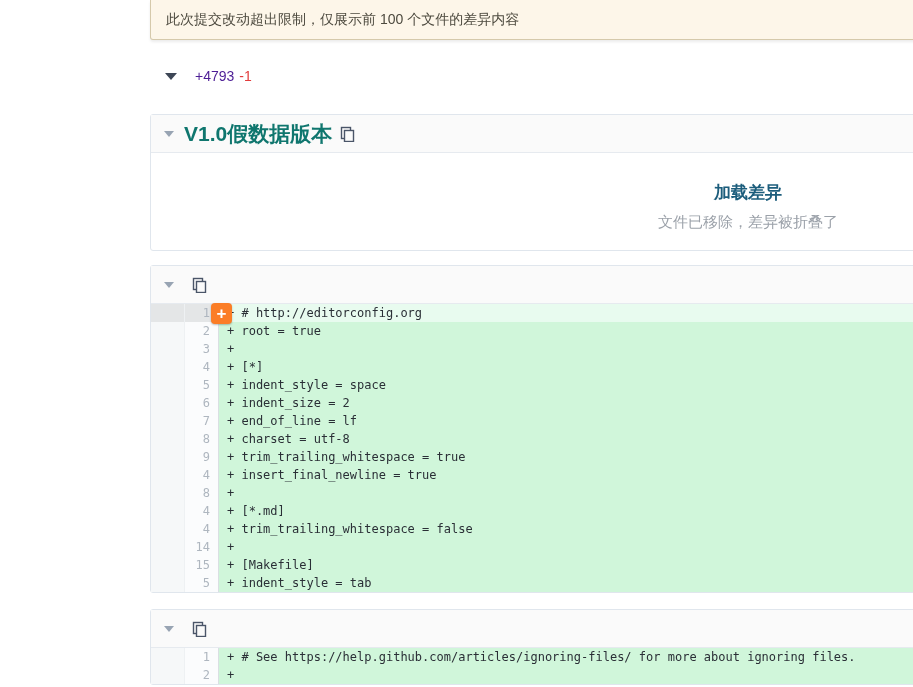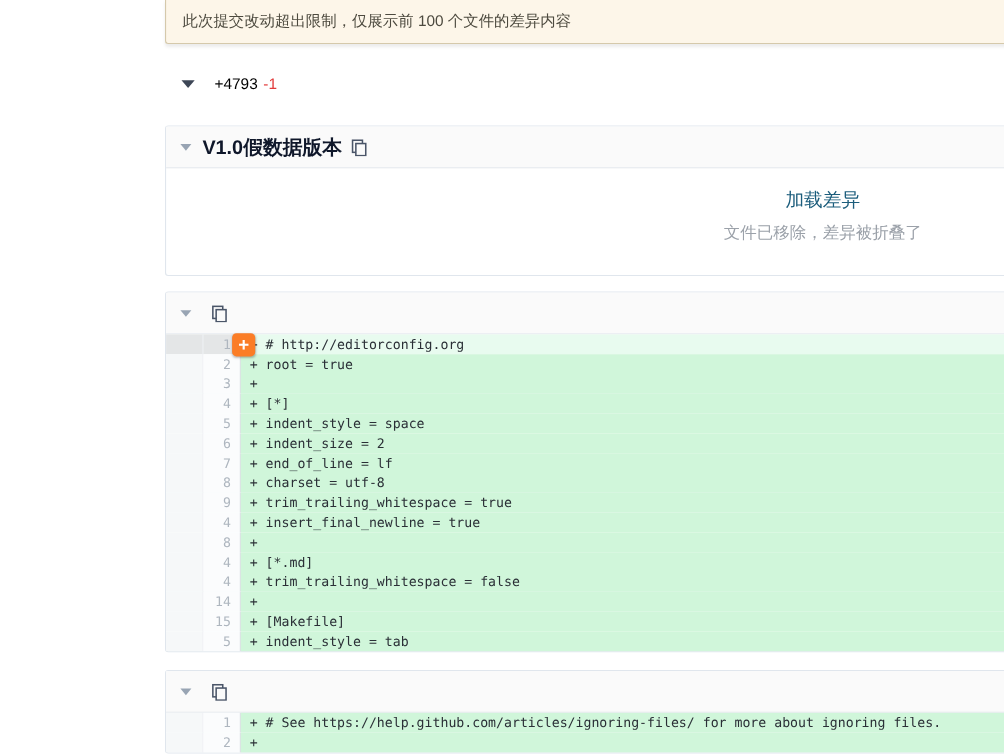--- a/index.html
+++ b/index.html
@@ -11,38 +11,38 @@
   .banner { height:40px; background:#fdf6e9; border:1px solid #d5c9ab; border-top:none;
             border-radius:0 0 3px 3px; box-shadow:0 2px 3px rgba(0,0,0,0.08);
             display:flex; align-items:center; padding:0 15px;
             font-size:14px; color:#4d4a3f; }
 
   
   .summary { margin-top:28px; display:flex; align-items:center; padding-left:15px;
              font-size:14px; color:#40485b; }
   .tri-dark { width:0; height:0; border-left:6px solid transparent; border-right:6px solid transparent;
               border-top:7px solid #3d4656; margin-right:12px; cursor:pointer; }
-  .plus-count { color:#000000; margin-left:6px; }
+  .plus-count { color:#4c1d95; margin-left:6px; }
   .minus-count { color:#e23c3c; margin-left:5px; }
 
   
   .panel { border:1px solid #e0e6ed; border-radius:3px; background:#fff; }
   .p1 { margin-top:30px; }
   .p2 { margin-top:14px; }
   .p3 { margin-top:16px; }
   .panel-header { height:38px; display:flex; align-items:center; padding:0 13px;
                   background:#fafafa; border-bottom:1px solid #e6eaef; cursor:pointer; }
   .tri-gray { width:0; height:0; border-left:5px solid transparent; border-right:5px solid transparent;
               border-top:6px solid #98a4b3; margin-right:10px; }
-  .file-title { font-size:18px; font-weight:bold; color:#0f172a; }
+  .file-title { font-size:21px; font-weight:bold; color:#0f766e; }
   .copy-icon { margin-left:8px; display:inline-flex; cursor:pointer; }
 
   
   .placeholder-body { height:97px; text-align:center; }
-  .load-link { display:inline-block; margin-top:17px; font-size:17px; font-weight:normal;
+  .load-link { display:inline-block; margin-top:28px; font-size:17px; font-weight:bold;
                color:#1c5d7c; cursor:pointer; }
   .placeholder-msg { margin-top:9px; font-size:15px; color:#9ba1a9; }
 
   
   .diff-table { font-family:"DejaVu Sans Mono", monospace; font-size:12px; }
   .diff-row { display:flex; height:18px; line-height:18px; position:relative; }
   .gut { width:34px; flex:0 0 34px; }
   .gut.old { background:#f6f8f9; border-right:1px solid #eef1f3; }
   .gut.new { background:#fbfcfd; border-right:1px solid #dadfe3; text-align:right;
              padding-right:8px; color:#aeb6bf; }

